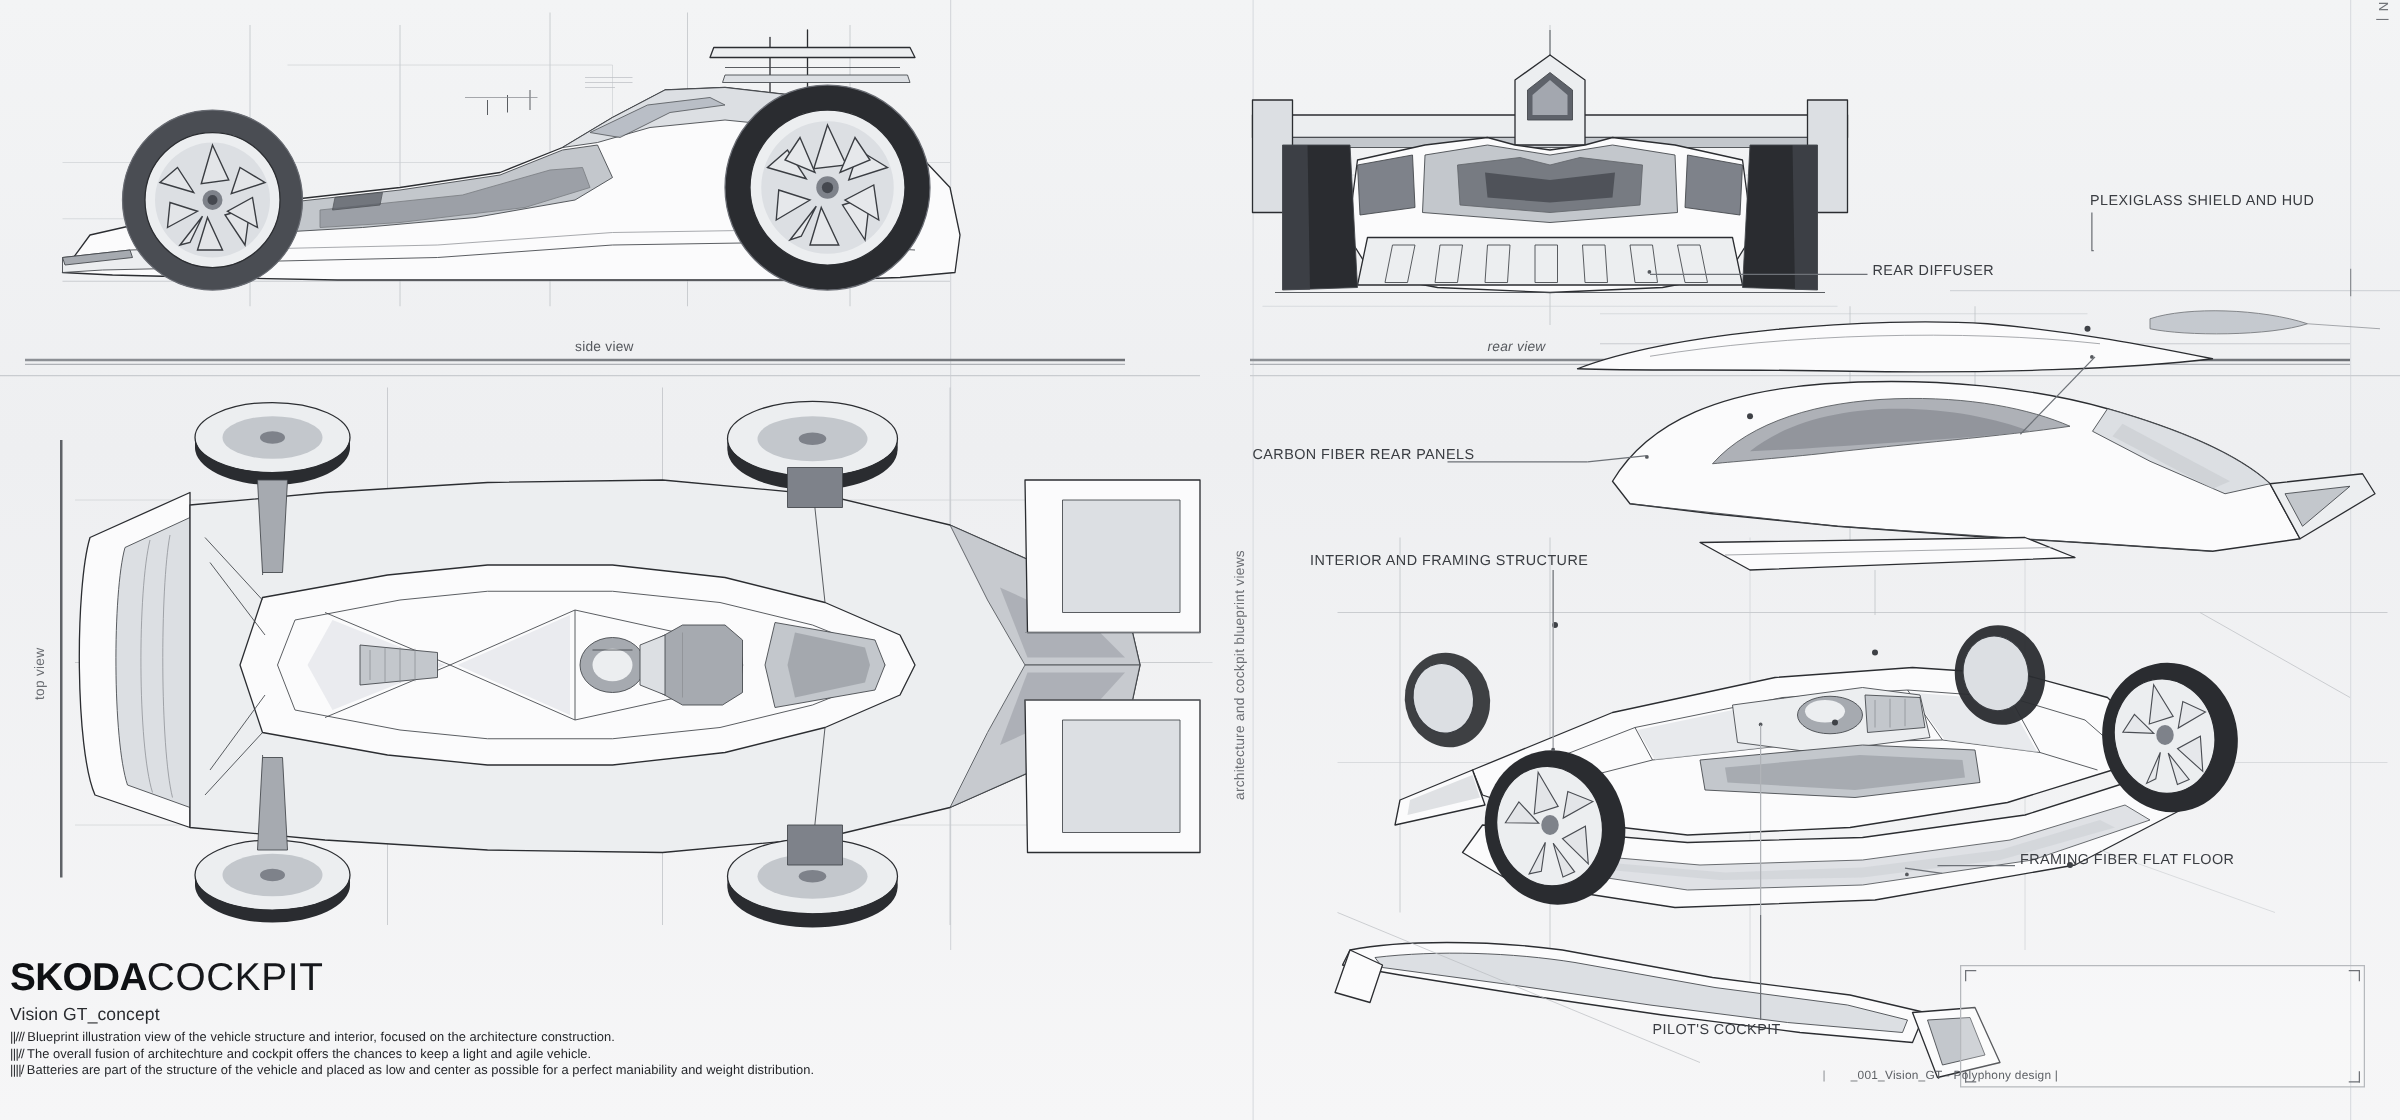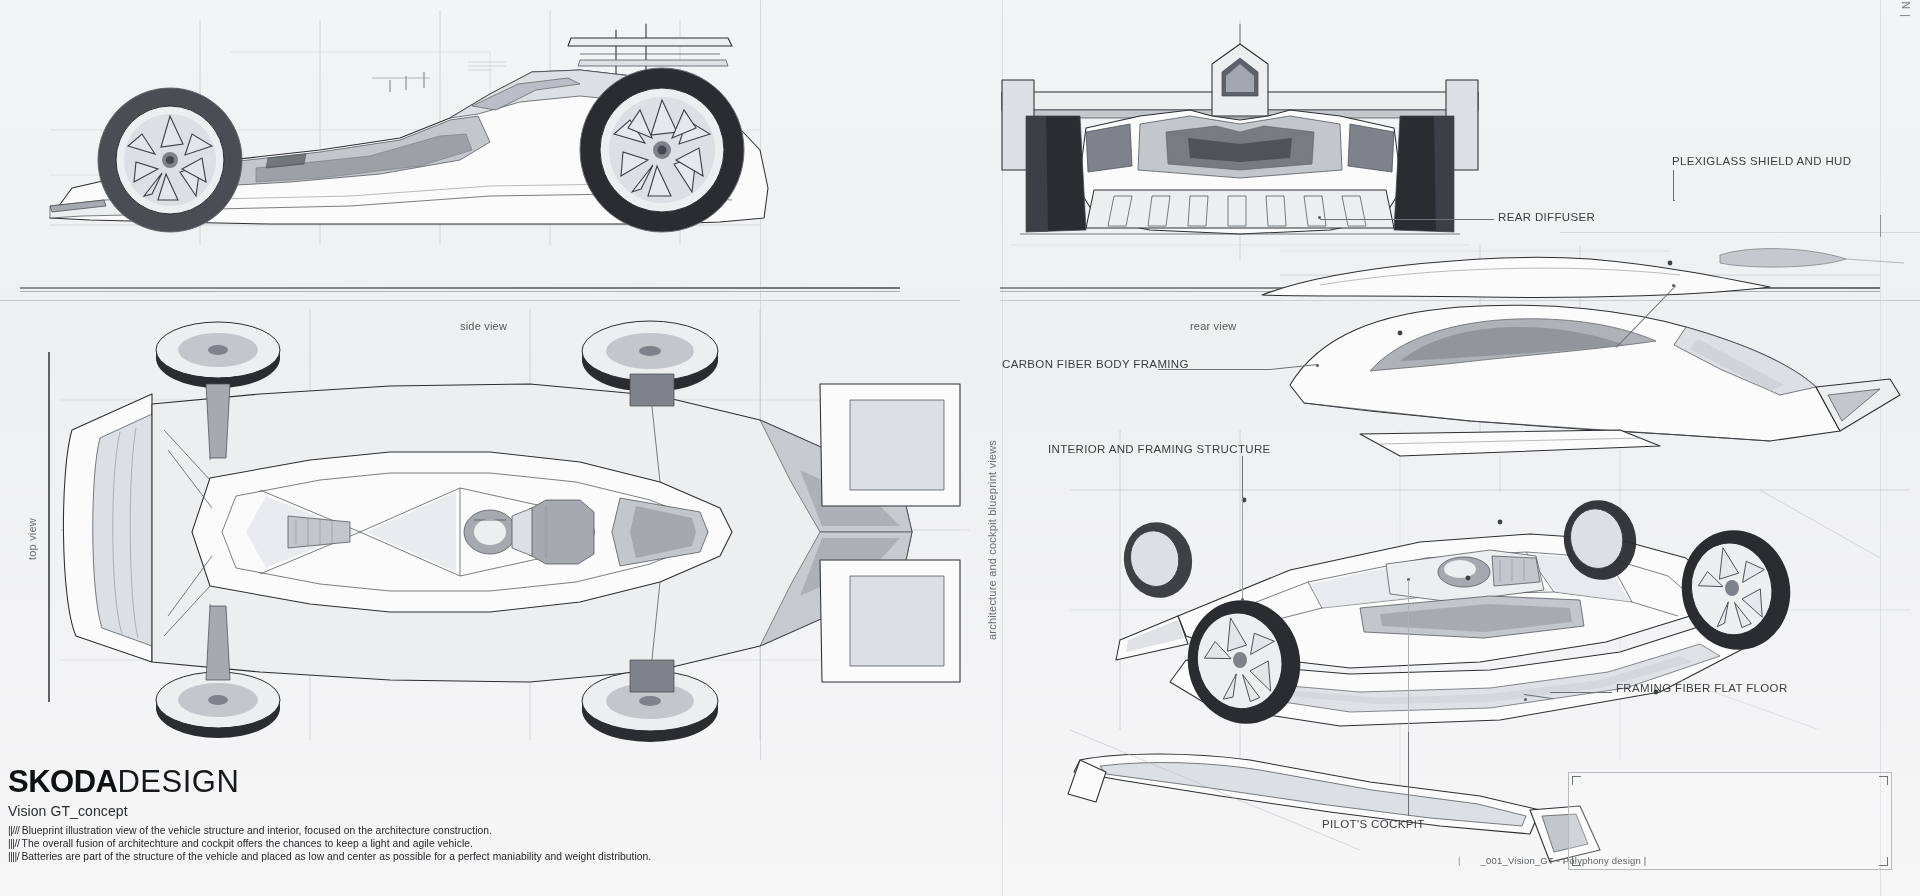--- a/index.html
+++ b/index.html
@@ -57,21 +57,20 @@
     background: #55585d;
   }
 
   
   .viewcap {
     position: absolute;
     font-size: 11px;
     color: #55585d;
     letter-spacing: 0.2px;
     white-space: nowrap;
-    margin-top: 48px;
   }
   .viewcap-rot {
     position: absolute;
     font-size: 11px;
     color: #6a6d72;
     letter-spacing: 0.2px;
     white-space: nowrap;
     transform-origin: 0 0;
   }
 
@@ -355,21 +354,21 @@
       <path class="f-tyre3" opacity="0.6" d="M36 96 L56 96 L58 212 L36 212 Z"></path>
       <path class="f-tyre2 edge-th" d="M410 96 L464 96 L464 212 L404 210 Z"></path>
       <path class="f-tyre3" opacity="0.6" d="M444 96 L464 96 L464 212 L446 212 Z"></path>
 
       <path class="edge-th" d="M30 214 L470 214"></path>
     </g>
   </svg>
 
   <div class="sect-rule" style="left:1000px; top:287px; width:880px;"></div>
   <div class="sect-rule-thin" style="left:1000px; top:291px; width:880px;"></div>
-  <div class="viewcap" style="left:1190px; top:272px;">rear view</div>
+  <div class="viewcap" style="left:1190px; top:272px;font-style:italic;">rear view</div>
 
   <svg class="art" style="left:60px; top:310px;" width="910" height="440" viewBox="0 0 910 440">
     <g>
 
       <line class="cons" x1="0" y1="220" x2="900" y2="220"></line>
       <line class="cons" x1="250" y1="0" x2="250" y2="430"></line>
       <line class="cons" x1="470" y1="0" x2="470" y2="430"></line>
       <line class="cons" x1="700" y1="0" x2="700" y2="430"></line>
       <line class="cons2" x1="0" y1="90" x2="900" y2="90"></line>
       <line class="cons2" x1="0" y1="350" x2="900" y2="350"></line>
@@ -648,21 +647,21 @@
   <div class="leader-v" style="left:1673px; top:170px; height:30px;"></div>
   <div class="leader" style="left:1673px; top:200px; width:2px;"></div>
   <div class="leader" style="left:1590px; top:285px; width:86px; transform:rotate(-46deg); transform-origin:right center;"></div>
   <div class="dot" style="left:1672px; top:284px;"></div>
 
   <div class="callout" style="left:1498px; top:211px;">REAR DIFFUSER</div>
   <div class="leader" style="left:1420px; top:219px; width:74px;"></div>
   <div class="dot" style="left:1318px; top:216px;"></div>
   <div class="leader" style="left:1320px; top:219px; width:100px;"></div>
 
-  <div class="callout" style="left:1002px; top:358px;">CARBON FIBER BODY FRAMING</div>
+  <div class="callout" style="left:1002px; top:358px;">CARBON FIBER REAR PANELS</div>
   <div class="leader" style="left:1158px; top:369px; width:112px;"></div>
   <div class="dot" style="left:1316px; top:364px;"></div>
   <div class="leader" style="left:1270px; top:369px; width:48px; transform:rotate(-6deg); transform-origin:left center;"></div>
 
   <div class="callout" style="left:1048px; top:443px;">INTERIOR AND FRAMING STRUCTURE</div>
   <div class="leader-v" style="left:1242px; top:456px; height:42px;"></div>
   <div class="dot" style="left:1241px; top:598px;"></div>
   <div class="leader-v" style="left:1242px; top:498px; height:100px; background:#9a9da2;"></div>
 
   <div class="callout" style="left:1616px; top:682px;">FRAMING FIBER FLAT FLOOR</div>
@@ -670,21 +669,21 @@
   <div class="dot" style="left:1524px; top:698px;"></div>
   <div class="leader" style="left:1524px; top:694px; width:30px; transform:rotate(8deg); transform-origin:left center;"></div>
 
   <div class="callout" style="left:1322px; top:818px;">PILOT'S COCKPIT</div>
   <div class="leader-v" style="left:1408px; top:732px; height:84px;"></div>
   <div class="dot" style="left:1407px; top:578px;"></div>
   <div class="leader-v" style="left:1408px; top:580px; height:152px; background:#b0b3b8;"></div>
 
   <div id="brand">
     <div class="logo-line">
-      <span class="logo-bold">SKODA</span><span class="logo-light">DESIGN</span>
+      <span class="logo-bold">SKODA</span><span class="logo-light">COCKPIT</span>
     </div>
     <div class="proj-title">Vision GT_concept</div>
     <div class="body-lines">
       <div class="body-line">
         <span class="slashes">||/// </span><span>Blueprint illustration view of the vehicle structure and interior, focused on the architecture construction.</span>
       </div>
       <div class="body-line">
         <span class="slashes">|||// </span><span>The overall fusion of architechture and cockpit offers the chances to keep a light and agile vehicle.</span>
       </div>
       <div class="body-line">

